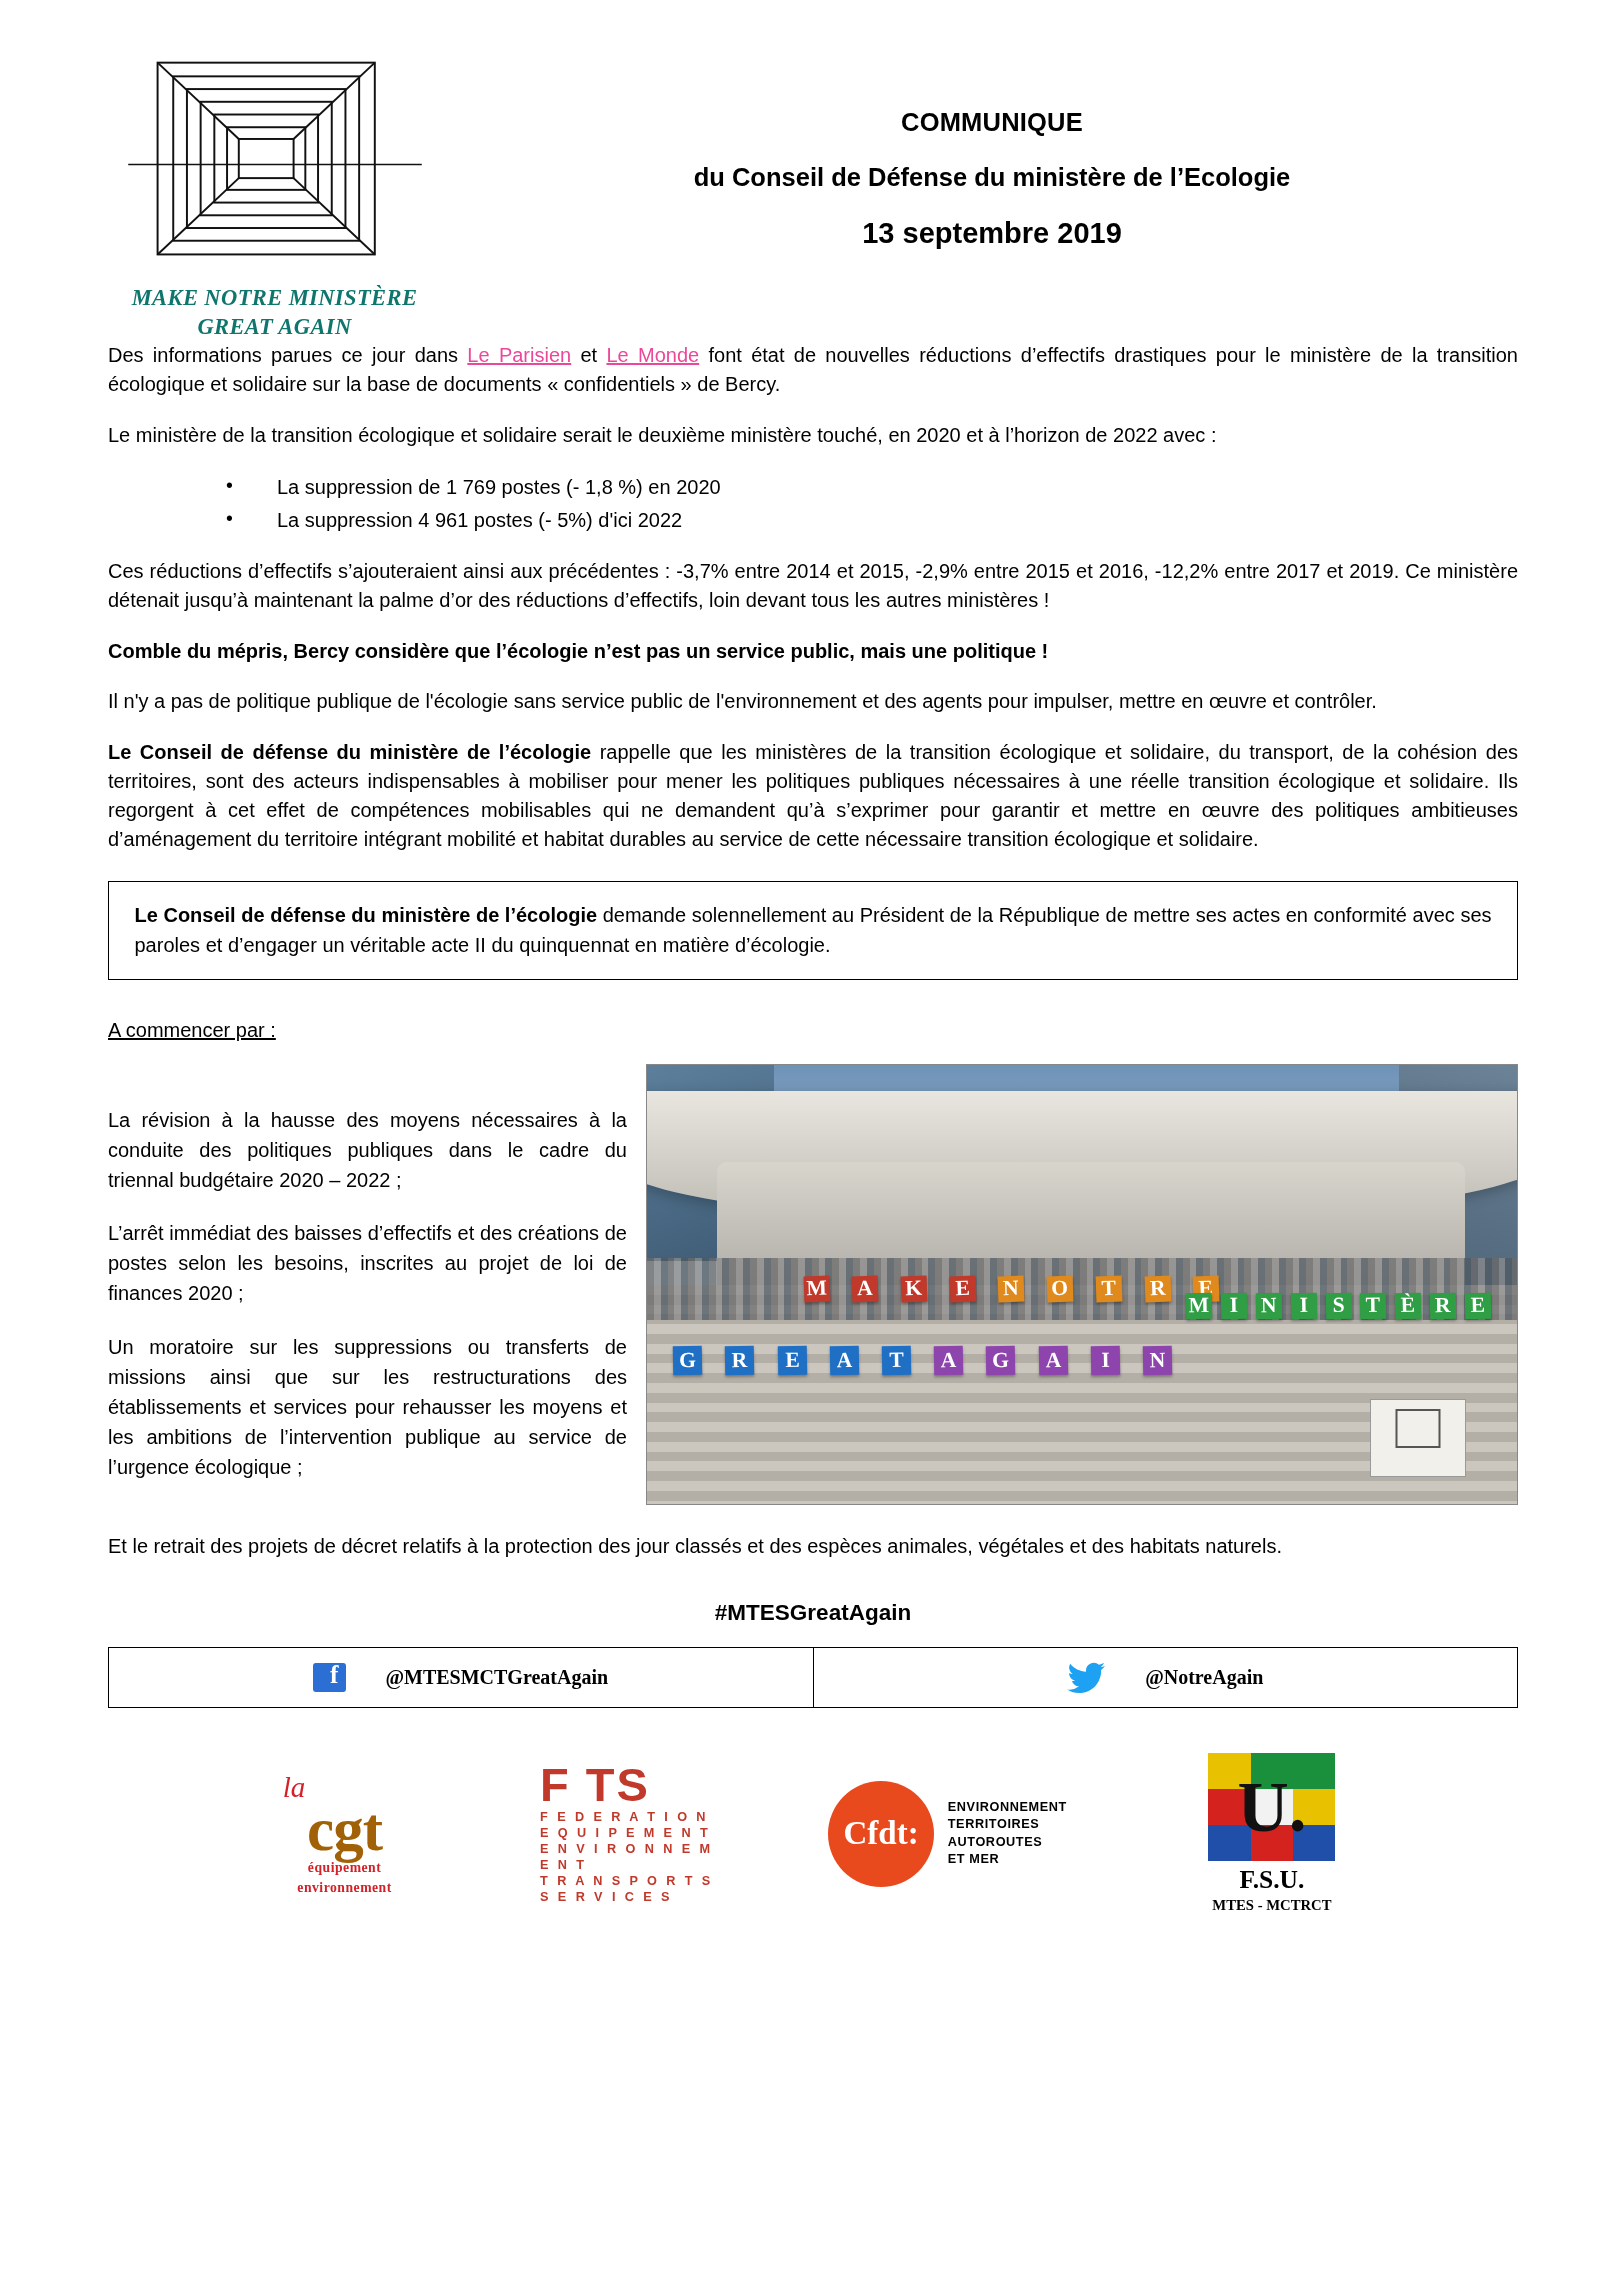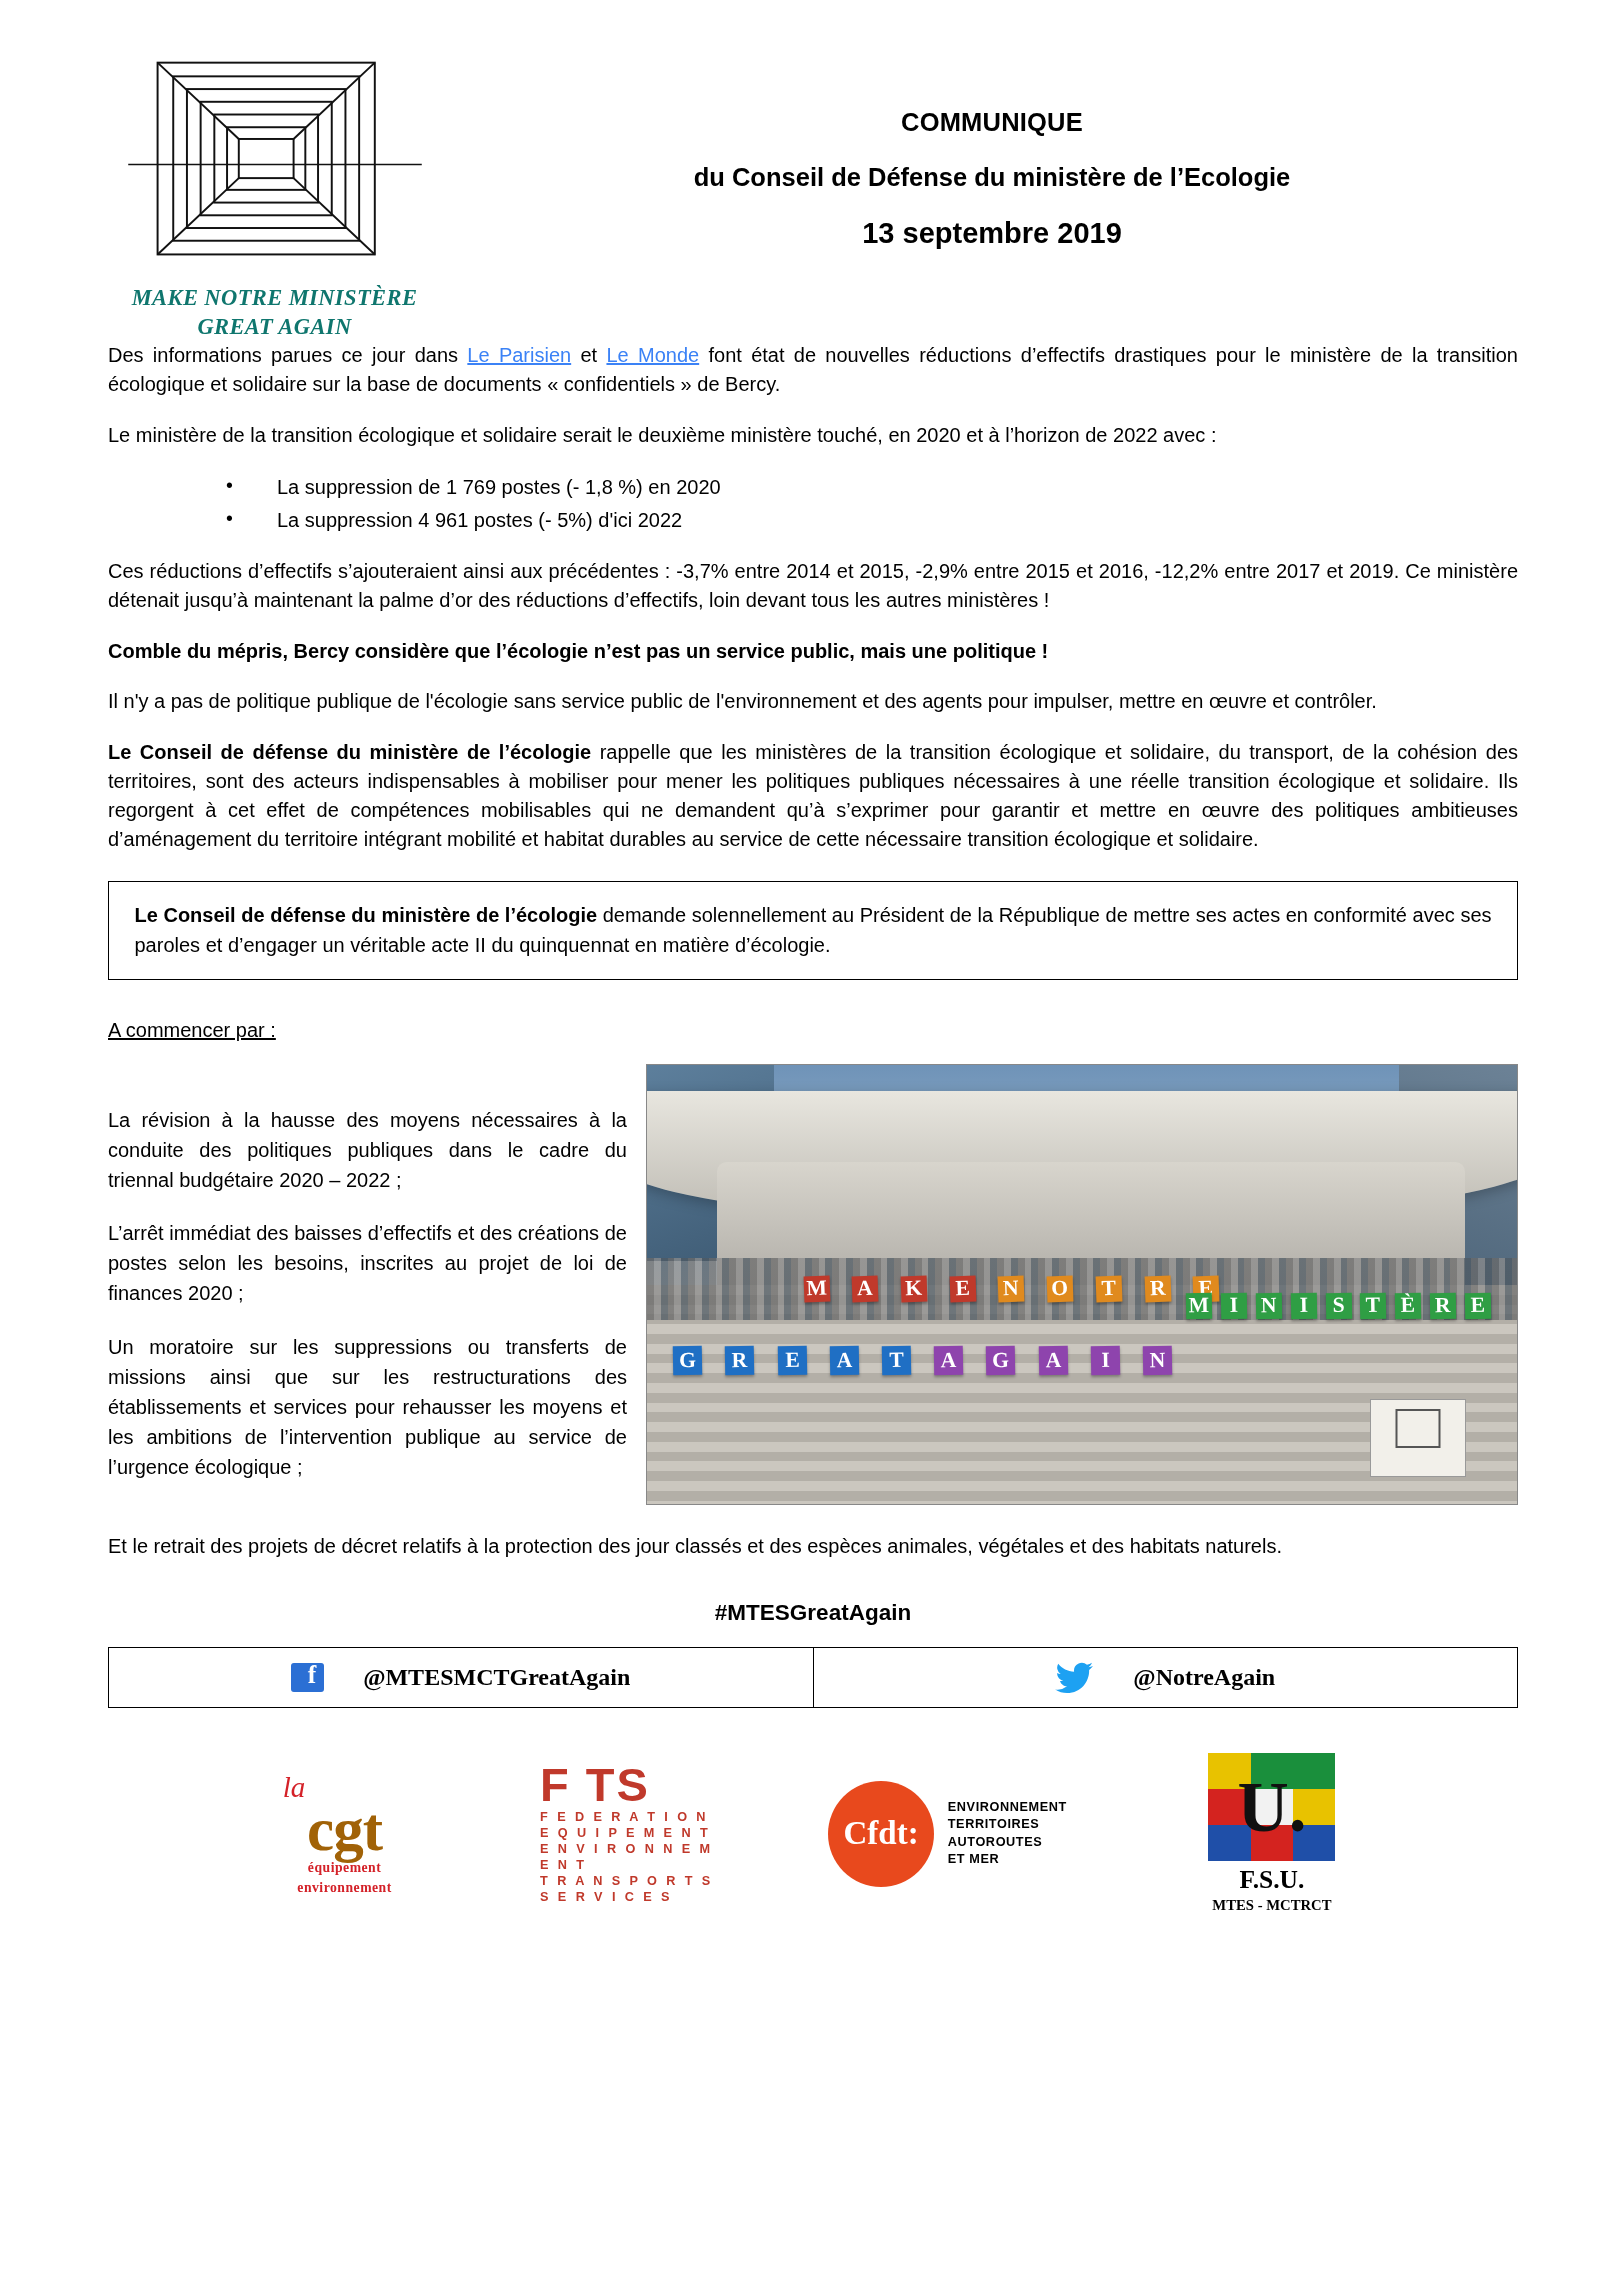--- a/index.html
+++ b/index.html
@@ -80,21 +80,21 @@
     box-sizing: border-box;
   }
   p.para {
     font-size: 20px;
     line-height: 1.45;
     text-align: justify;
     margin: 0 0 21.6px 0;
   }
   .spacer-top { margin-top: 53px; }
   .link {
-    color: #3b82f6;
+    color: #ec4899;
     text-decoration: underline;
   }
   ul.bullets {
     margin: 0 0 21.6px 0;
     padding-left: 118px;
     list-style: none;
   }
   ul.bullets li {
     font-size: 20px;
     line-height: 1.5;
@@ -248,21 +248,21 @@
     height: 59px;
   }
   .social .cell {
     flex: 1 1 50%;
     display: flex;
     align-items: center;
     justify-content: center;
     gap: 39px;
     font-family: "Liberation Serif", serif;
     font-weight: bold;
-    font-size: 24px;
+    font-size: 20px;
   }
   .social .cell + .cell { border-left: 1.5px solid #000; }
   .fb-icon {
     width: 33px; height: 29px;
     background: #2b6fd4;
     display: inline-block;
     position: relative;
     border-radius: 2.9px;
   }
   .fb-icon:after {

